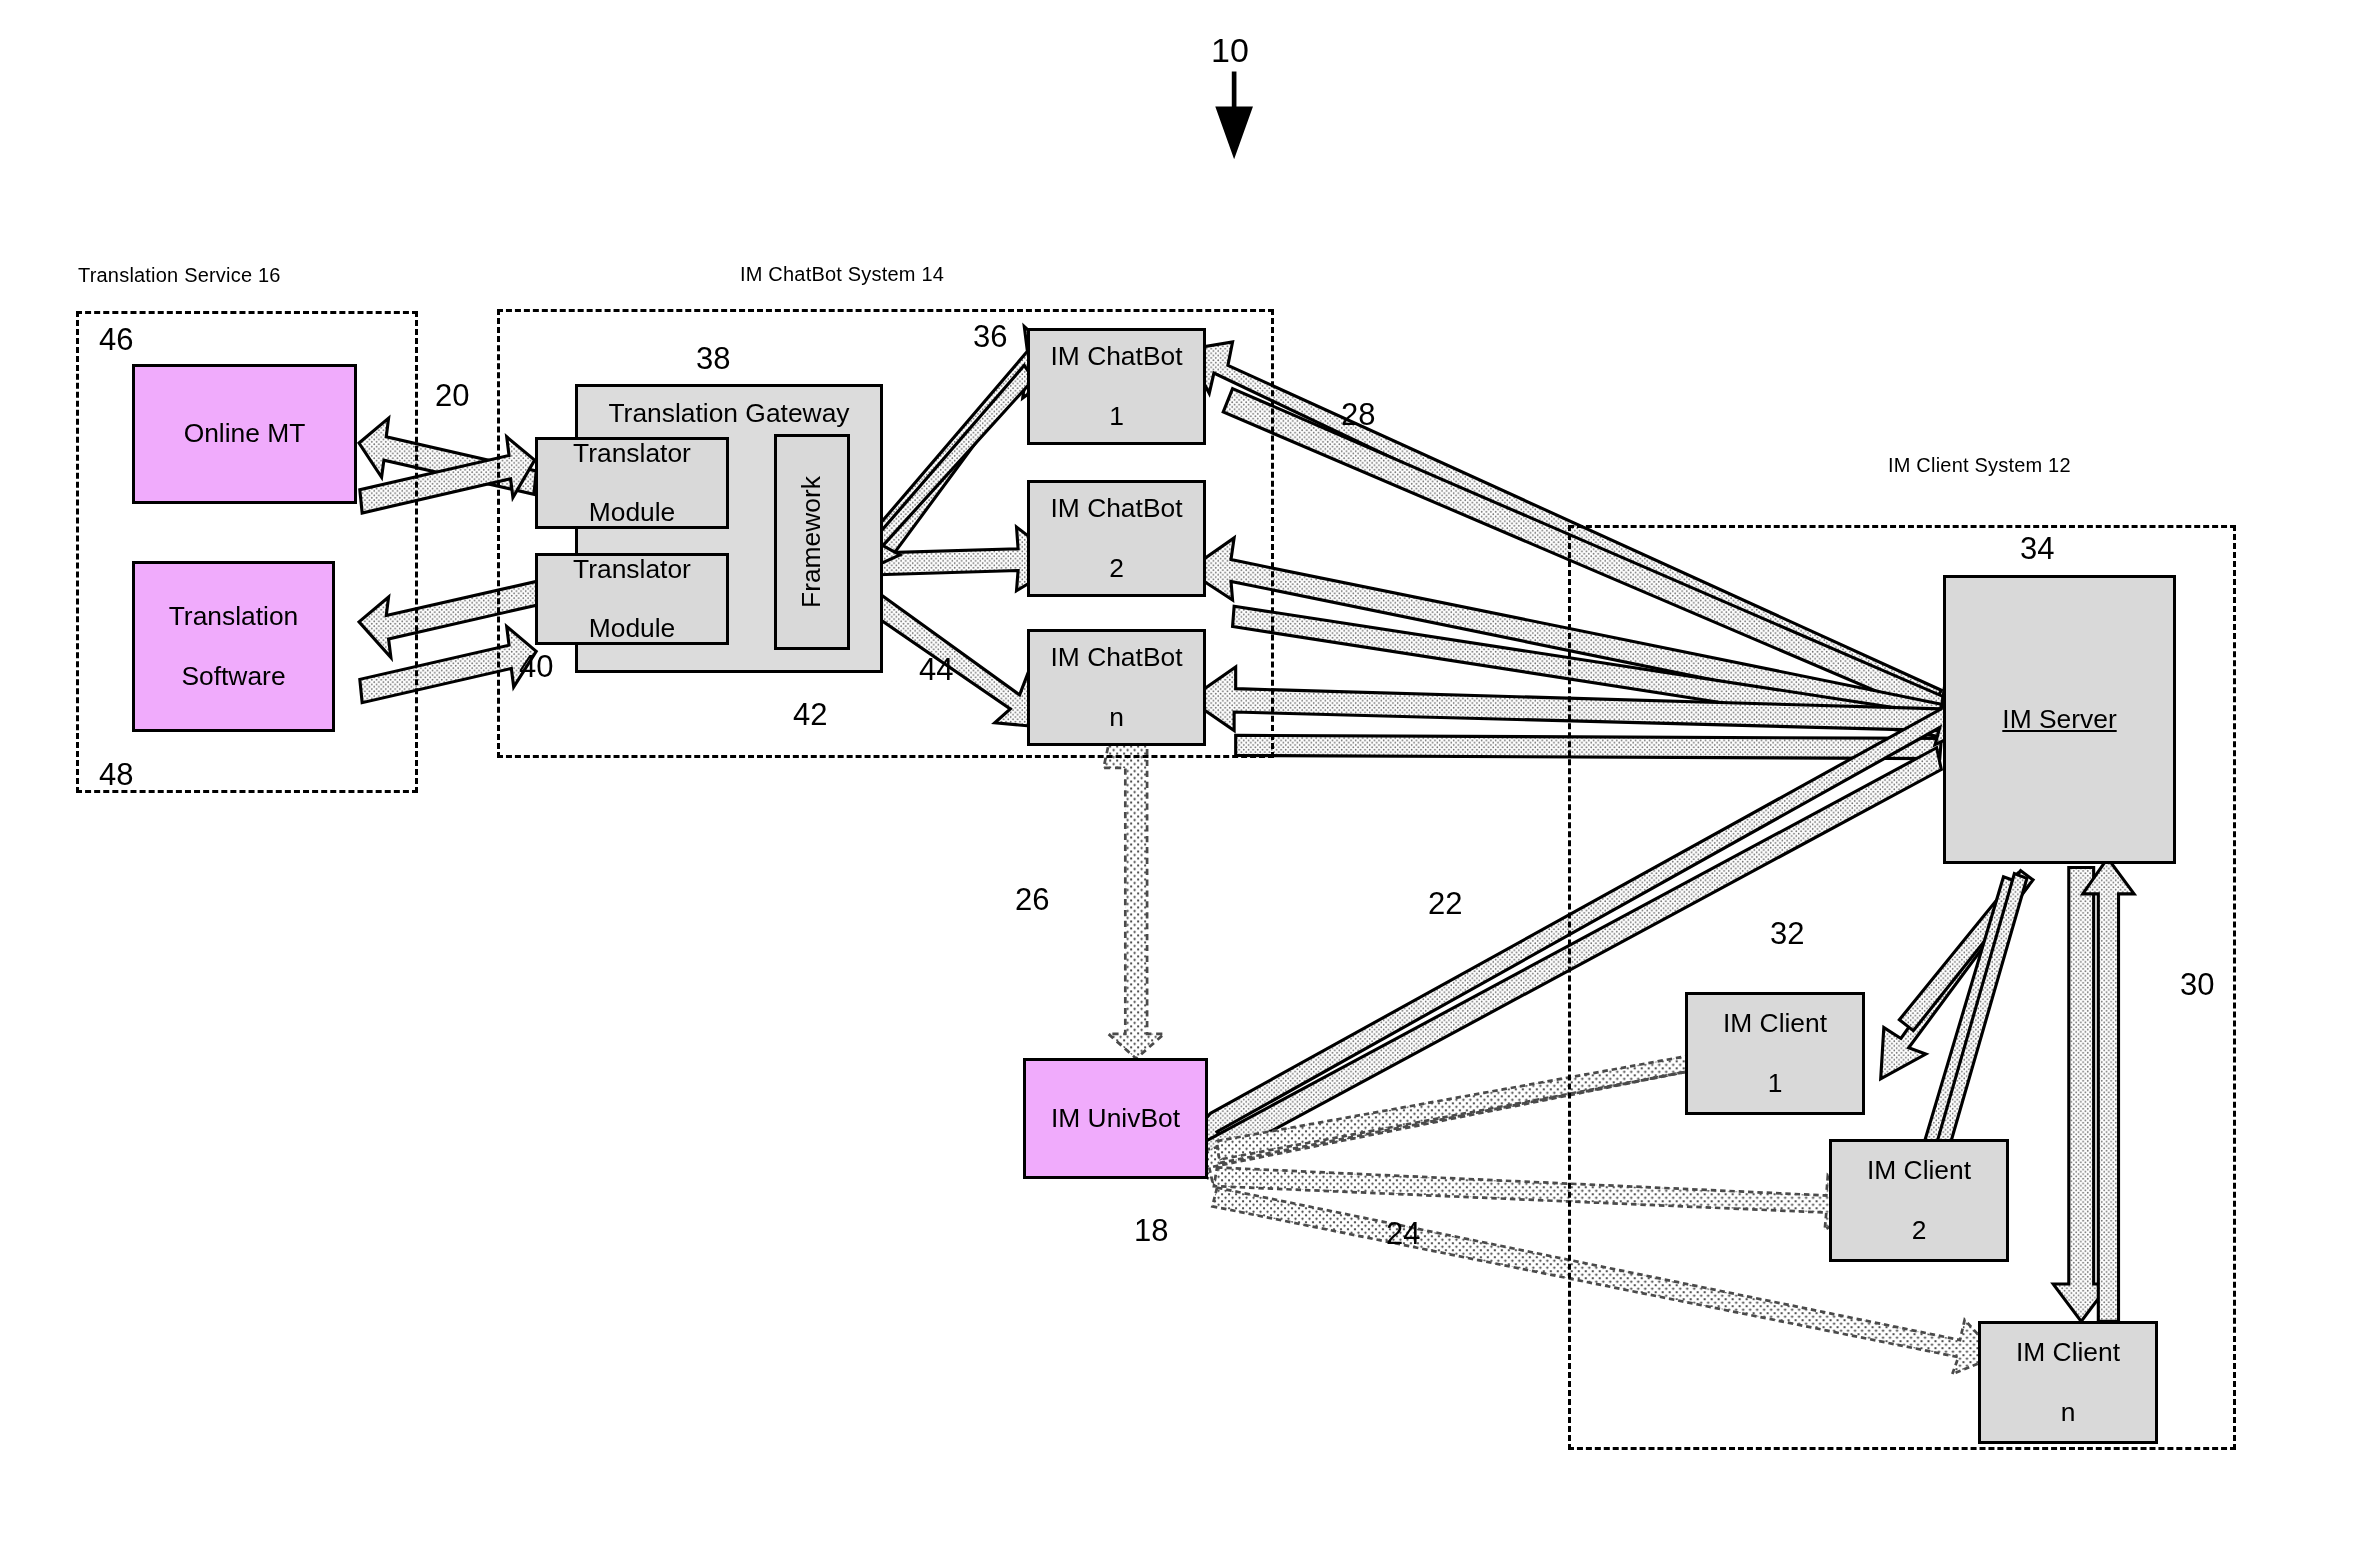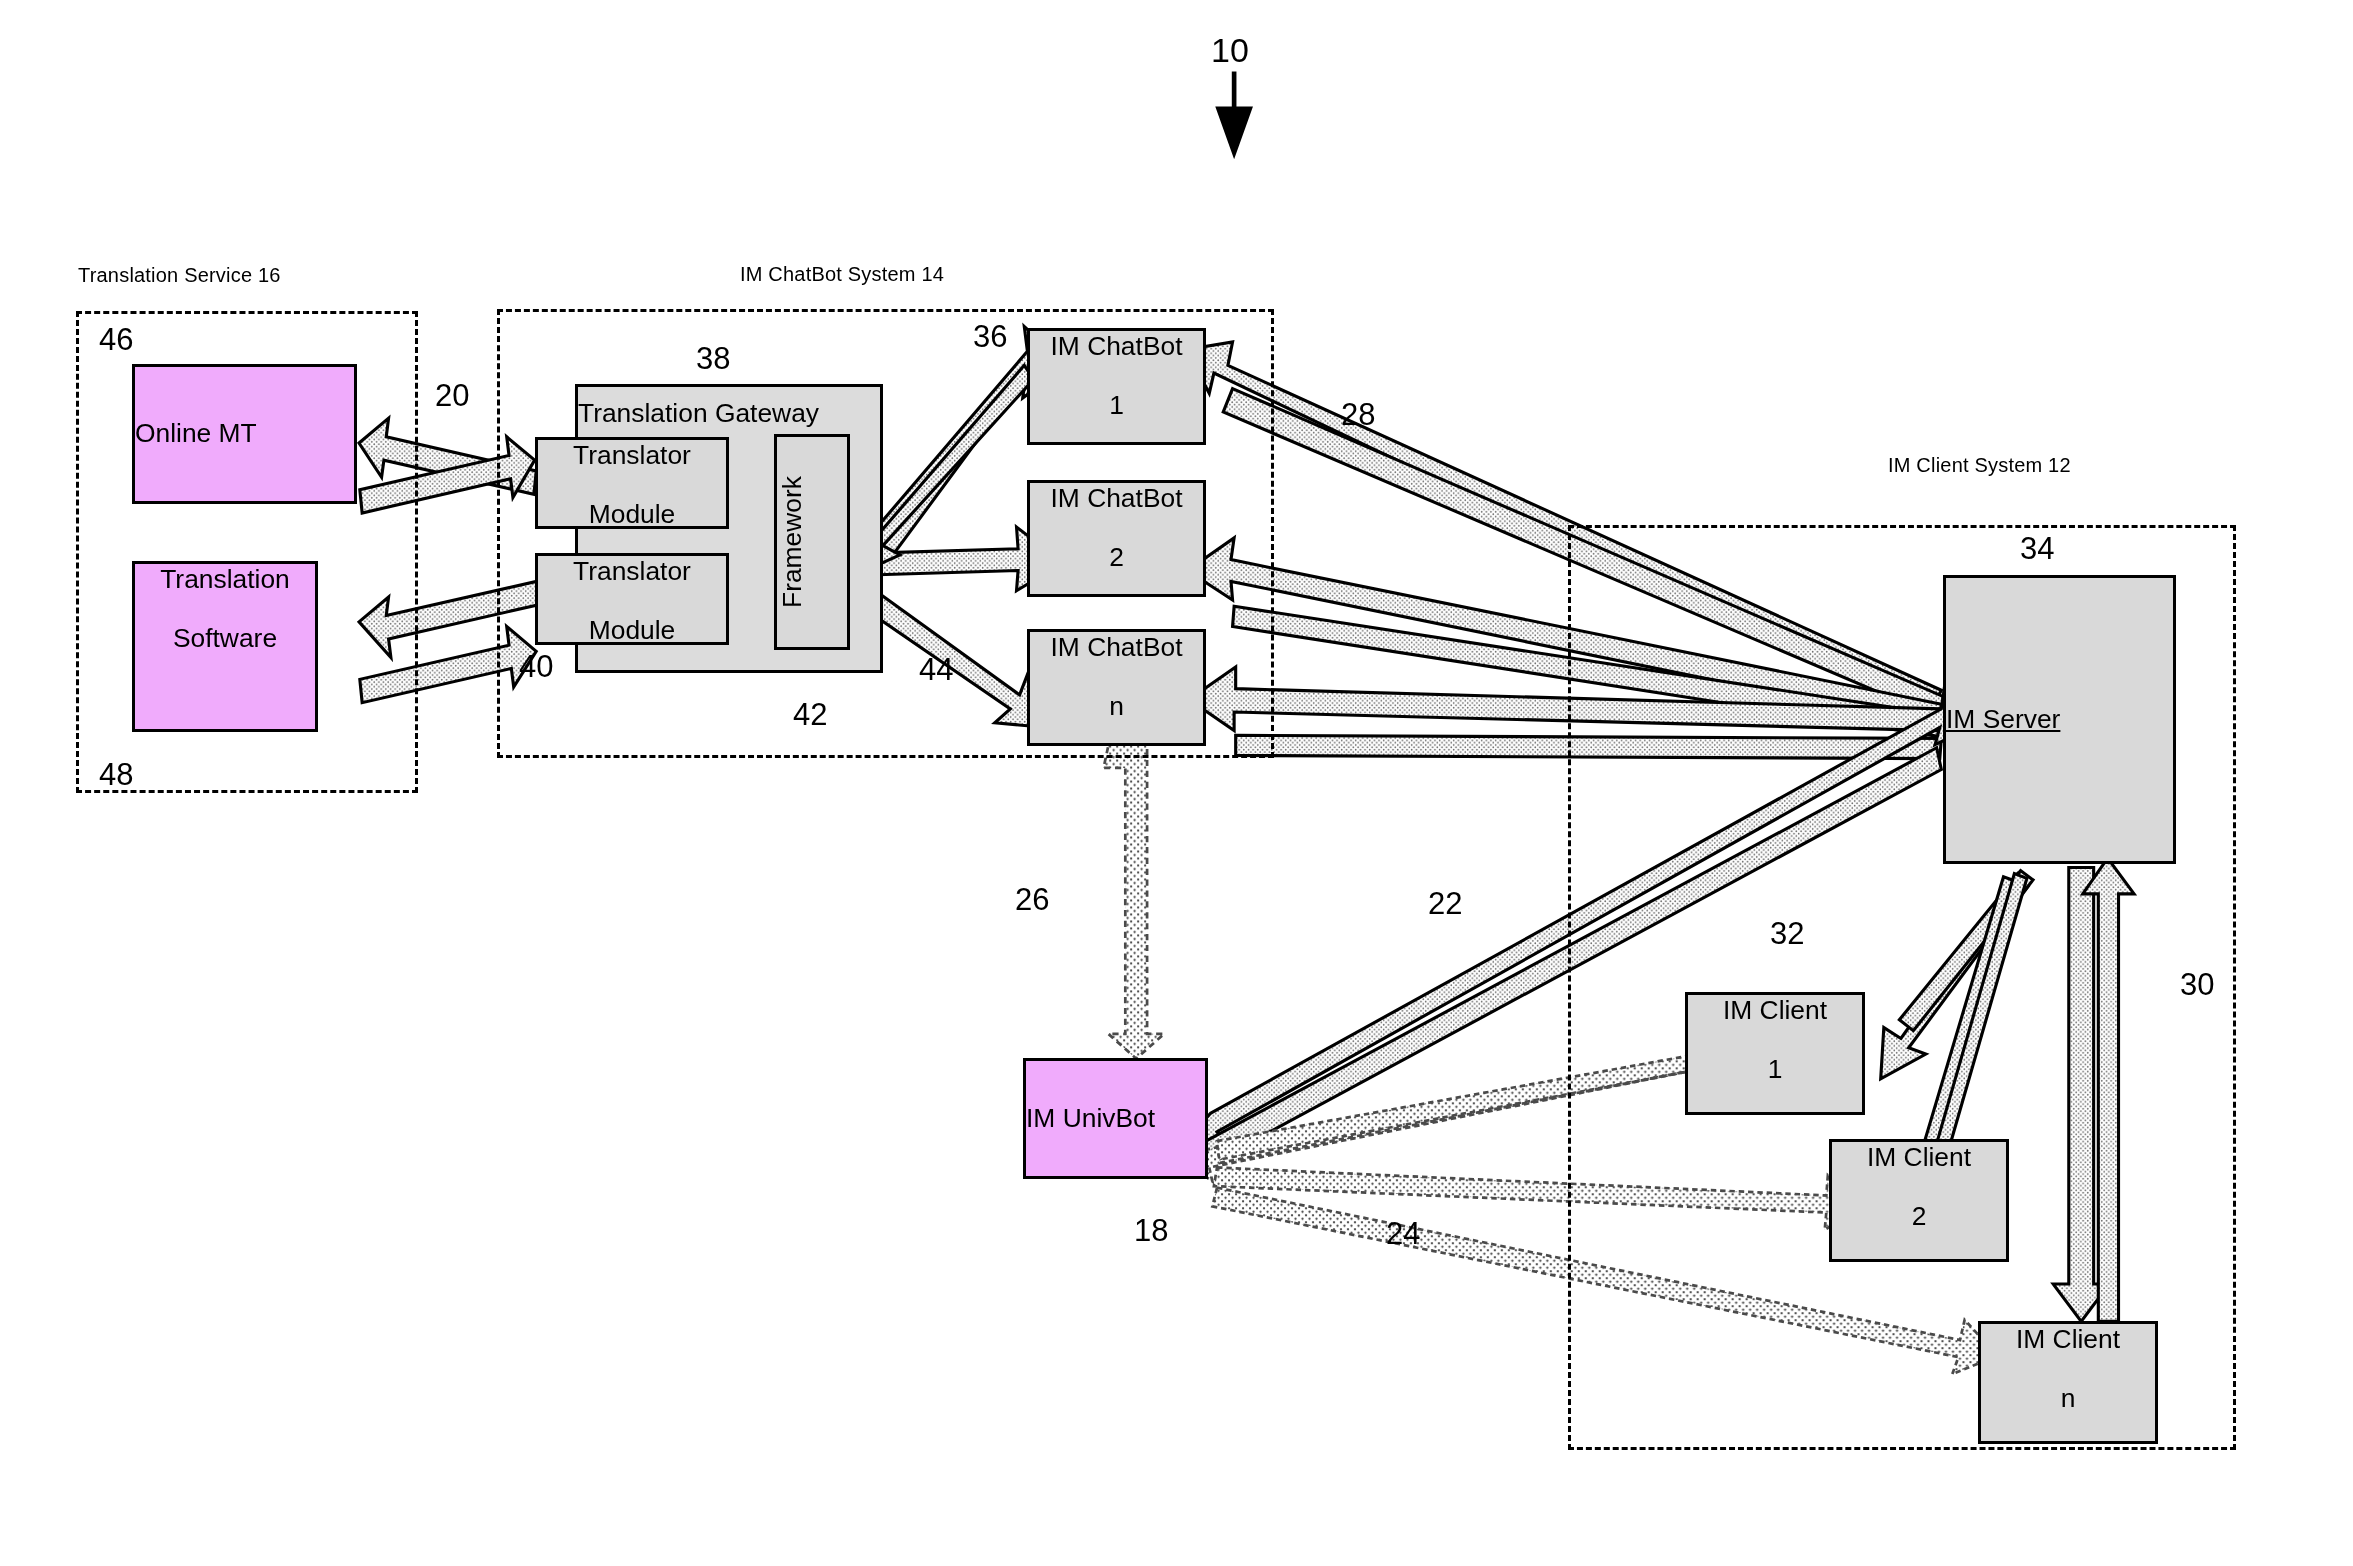--- a/index.html
+++ b/index.html
@@ -20,20 +20,21 @@
   .refnum{font-size:31px;font-weight:400;}
   .figref{font-size:34px;}
 
   
   .box{
     position:absolute;
     border:3.1px solid #000;
     box-sizing:border-box;
     display:flex;
     align-items:center;
+    justify-content:center;
     text-align:center;
     font-size:26.4px;
     line-height:1.18;
     gap:28px;
   }
   .shaded{background:#d9d9d9;}
   .plain{background:#f0abfc;}
   .gw{background:#dcdcdc;}
 
   
@@ -146,21 +147,21 @@
   <div class="lbl grp-title" style="left:740px;top:263px;">IM ChatBot System 14</div>
 
   <div class="lbl grp-title" style="left:1888px;top:454px;">IM Client System 12</div>
 
   <div class="lbl figref" style="left:1211px;top:31px;">10</div>
 
   <div class="box plain" style="left:132px;top:364px;width:225px;height:140px;">
     <span>Online MT</span>
   </div>
 
-  <div class="box plain" style="left:132px;top:561px;width:186px;height:171px;flex-direction:column;">
+  <div class="box plain" style="left:132px;top:561px;width:203px;height:171px;flex-direction:column;">
     <span>Translation</span>
     <span>Software</span>
   </div>
 
   <div class="box gw" style="left:575px;top:384px;width:308px;height:289px;align-items:flex-start;padding-top:11px;">
     <span>Translation Gateway</span>
   </div>
 
   <div class="box shaded" style="left:535px;top:437px;width:194px;height:92px;flex-direction:column;">
     <span>Translator</span>

